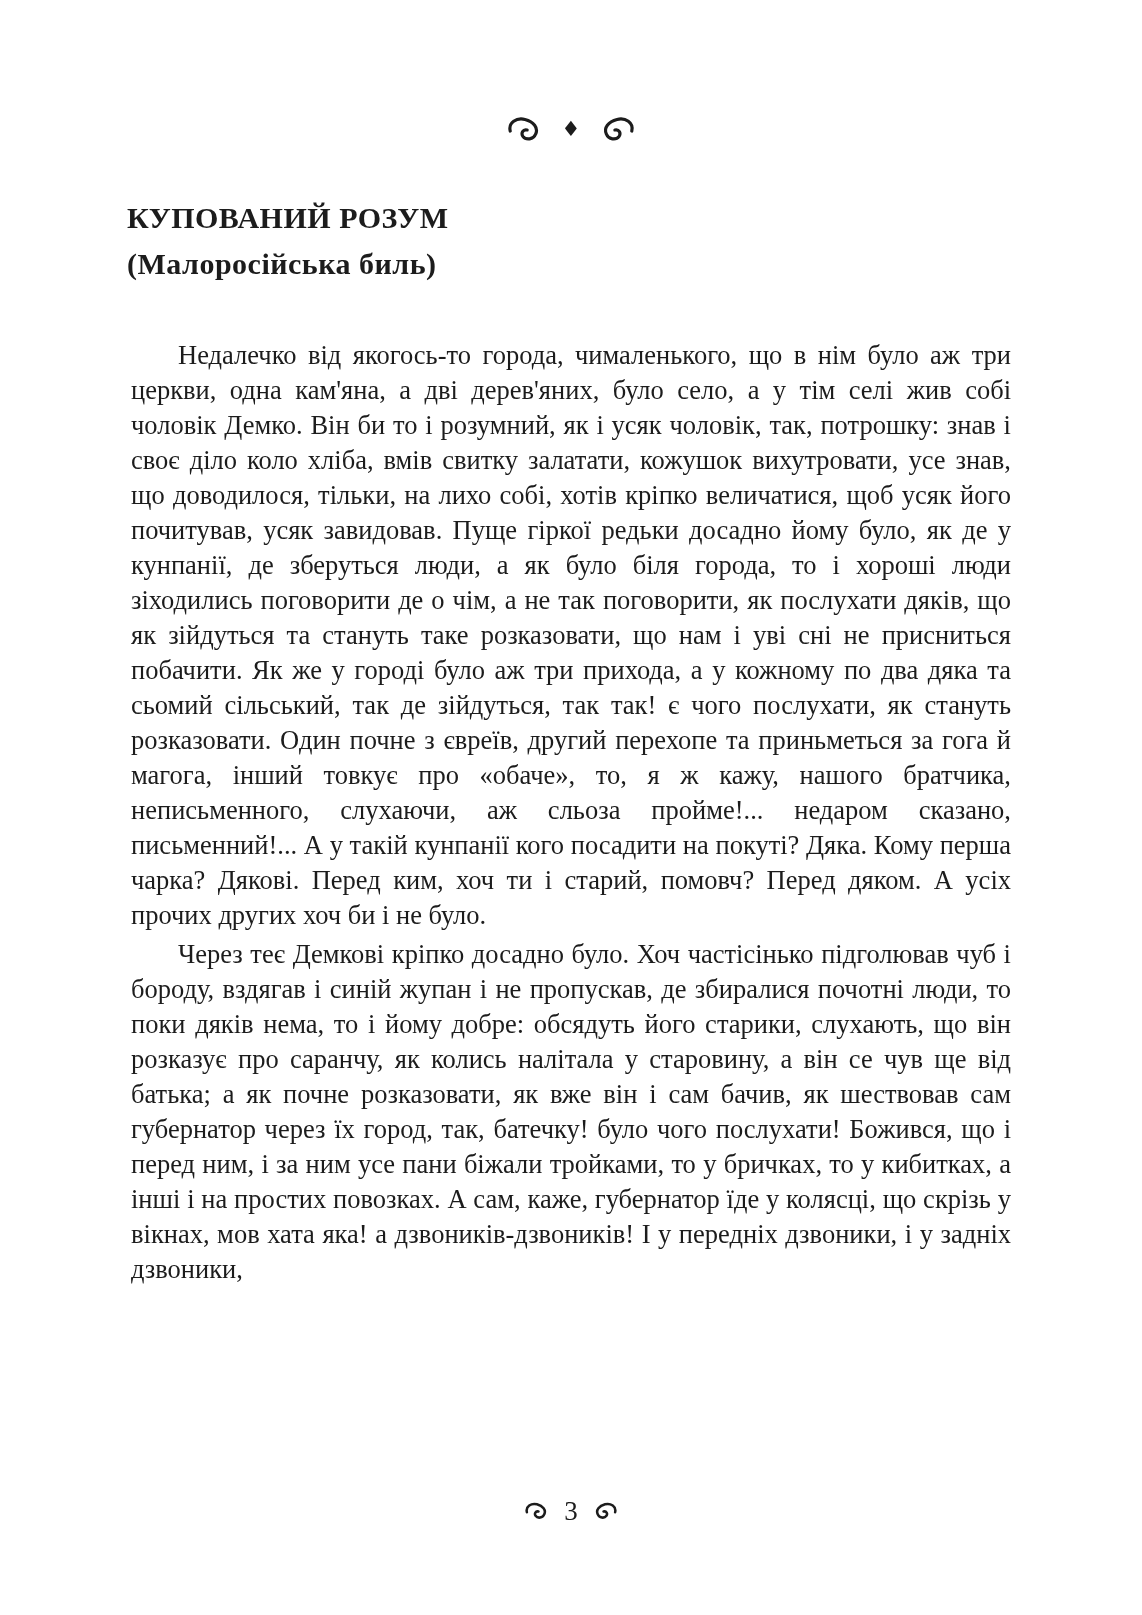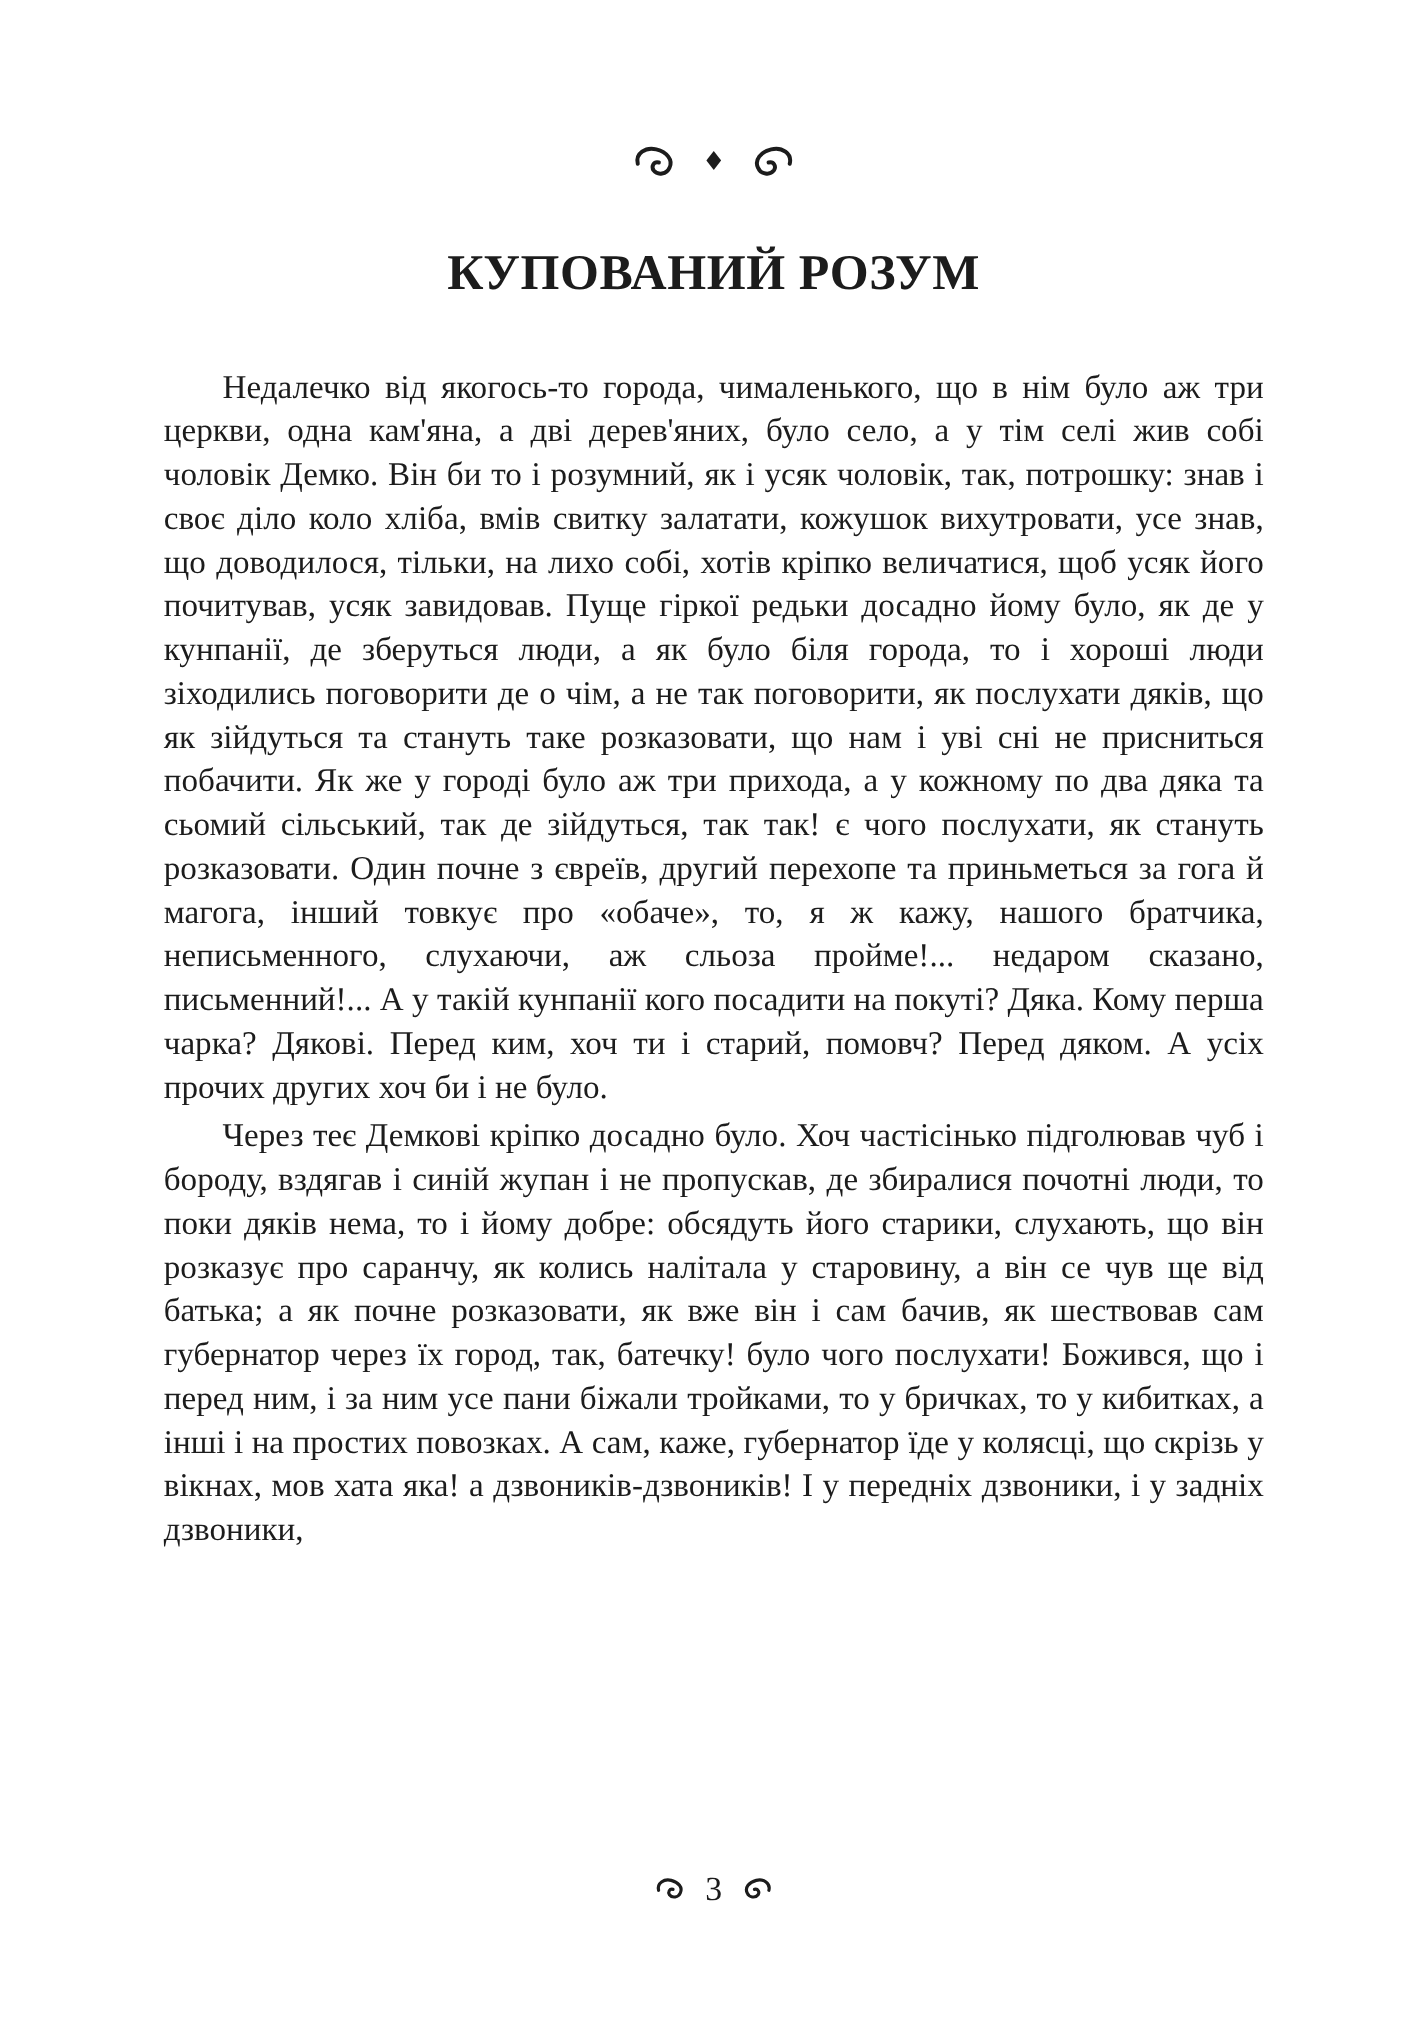--- a/index.html
+++ b/index.html
@@ -32,23 +32,22 @@
   .fleuron.mirrored svg { transform: scaleX(-1); }
   .diamond {
     font-family: "DejaVu Sans", sans-serif;
     font-size: 21px;
     line-height: 1;
     position: relative;
     top: -1px;
   }
   h1.title, h2.subtitle {
     margin: 0;
-    text-align: center;
     font-weight: bold;
-    font-size: 40px;
+    font-size: 30px;
     line-height: 44px;
     letter-spacing: 0.5px;
   }
   h1.title { margin-top: 52px; }
   h2.subtitle { margin-top: 2px; }
   .body-text {
     margin-top: 52px;
     font-size: 26.5px;
     line-height: 35px;
     text-align: justify;
@@ -86,20 +85,21 @@
     </span>
     <span class="diamond">♦</span>
     <span class="fleuron mirrored">
       <svg width="38" height="28" viewBox="0 0 36 26" aria-hidden="true">
         <path d="M4 14 C2 6, 10 1, 18 3 C26 5, 31 11, 28 17 C26 22, 19 23, 16 19 C14 16, 16 12, 20 13" fill="none" stroke="currentColor" stroke-width="3" stroke-linecap="round"></path>
       </svg>
     </span>
   </div>
 
   <h1 class="title">КУПОВАНИЙ РОЗУМ</h1>
+  <h2 class="subtitle">(Малоросійська биль)</h2>
 
   <div class="body-text">
     <p>Недалечко від якогось-то города, чималенького, що в нім було аж три церкви, одна кам'яна, а дві дерев'яних, було село, а у тім селі жив собі чоловік Демко. Він би то і розумний, як і усяк чоловік, так, потрошку: знав і своє діло коло хліба, вмів свитку залатати, кожушок вихутровати, усе знав, що доводилося, тільки, на лихо собі, хотів кріпко величатися, щоб усяк його почитував, усяк завидовав. Пуще гіркої редьки досадно йому було, як де у кунпанії, де зберуться люди, а як було біля города, то і хороші люди зіходились поговорити де о чім, а не так поговорити, як послухати дяків, що як зійдуться та стануть таке розказовати, що нам і уві сні не присниться побачити. Як же у городі було аж три прихода, а у кожному по два дяка та сьомий сільський, так де зійдуться, так так! є чого послухати, як стануть розказовати. Один почне з євреїв, другий перехопе та приньметься за гога й магога, інший товкує про «обаче», то, я ж кажу, нашого братчика, неписьменного, слухаючи, аж сльоза пройме!... недаром сказано, письменний!... А у такій кунпанії кого посадити на покуті? Дяка. Кому перша чарка? Дякові. Перед ким, хоч ти і старий, помовч? Перед дяком. А усіх прочих других хоч би і не було.</p>
     <p>Через теє Демкові кріпко досадно було. Хоч частісінько підголював чуб і бороду, вздягав і синій жупан і не пропускав, де збиралися почотні люди, то поки дяків нема, то і йому добре: обсядуть його старики, слухають, що він розказує про саранчу, як колись налітала у старовину, а він се чув ще від батька; а як почне розказовати, як вже він і сам бачив, як шествовав сам губернатор через їх город, так, батечку! було чого послухати! Божився, що і перед ним, і за ним усе пани біжали тройками, то у бричках, то у кибитках, а інші і на простих повозках. А сам, каже, губернатор їде у колясці, що скрізь у вікнах, мов хата яка! а дзвоників-дзвоників! І у передніх дзвоники, і у задніх дзвоники,</p>
   </div>
 
   <div class="page-footer">
     <span class="fleuron">
       <svg width="26" height="19" viewBox="0 0 36 26" aria-hidden="true">
         <path d="M4 14 C2 6, 10 1, 18 3 C26 5, 31 11, 28 17 C26 22, 19 23, 16 19 C14 16, 16 12, 20 13" fill="none" stroke="currentColor" stroke-width="3.5" stroke-linecap="round"></path>

